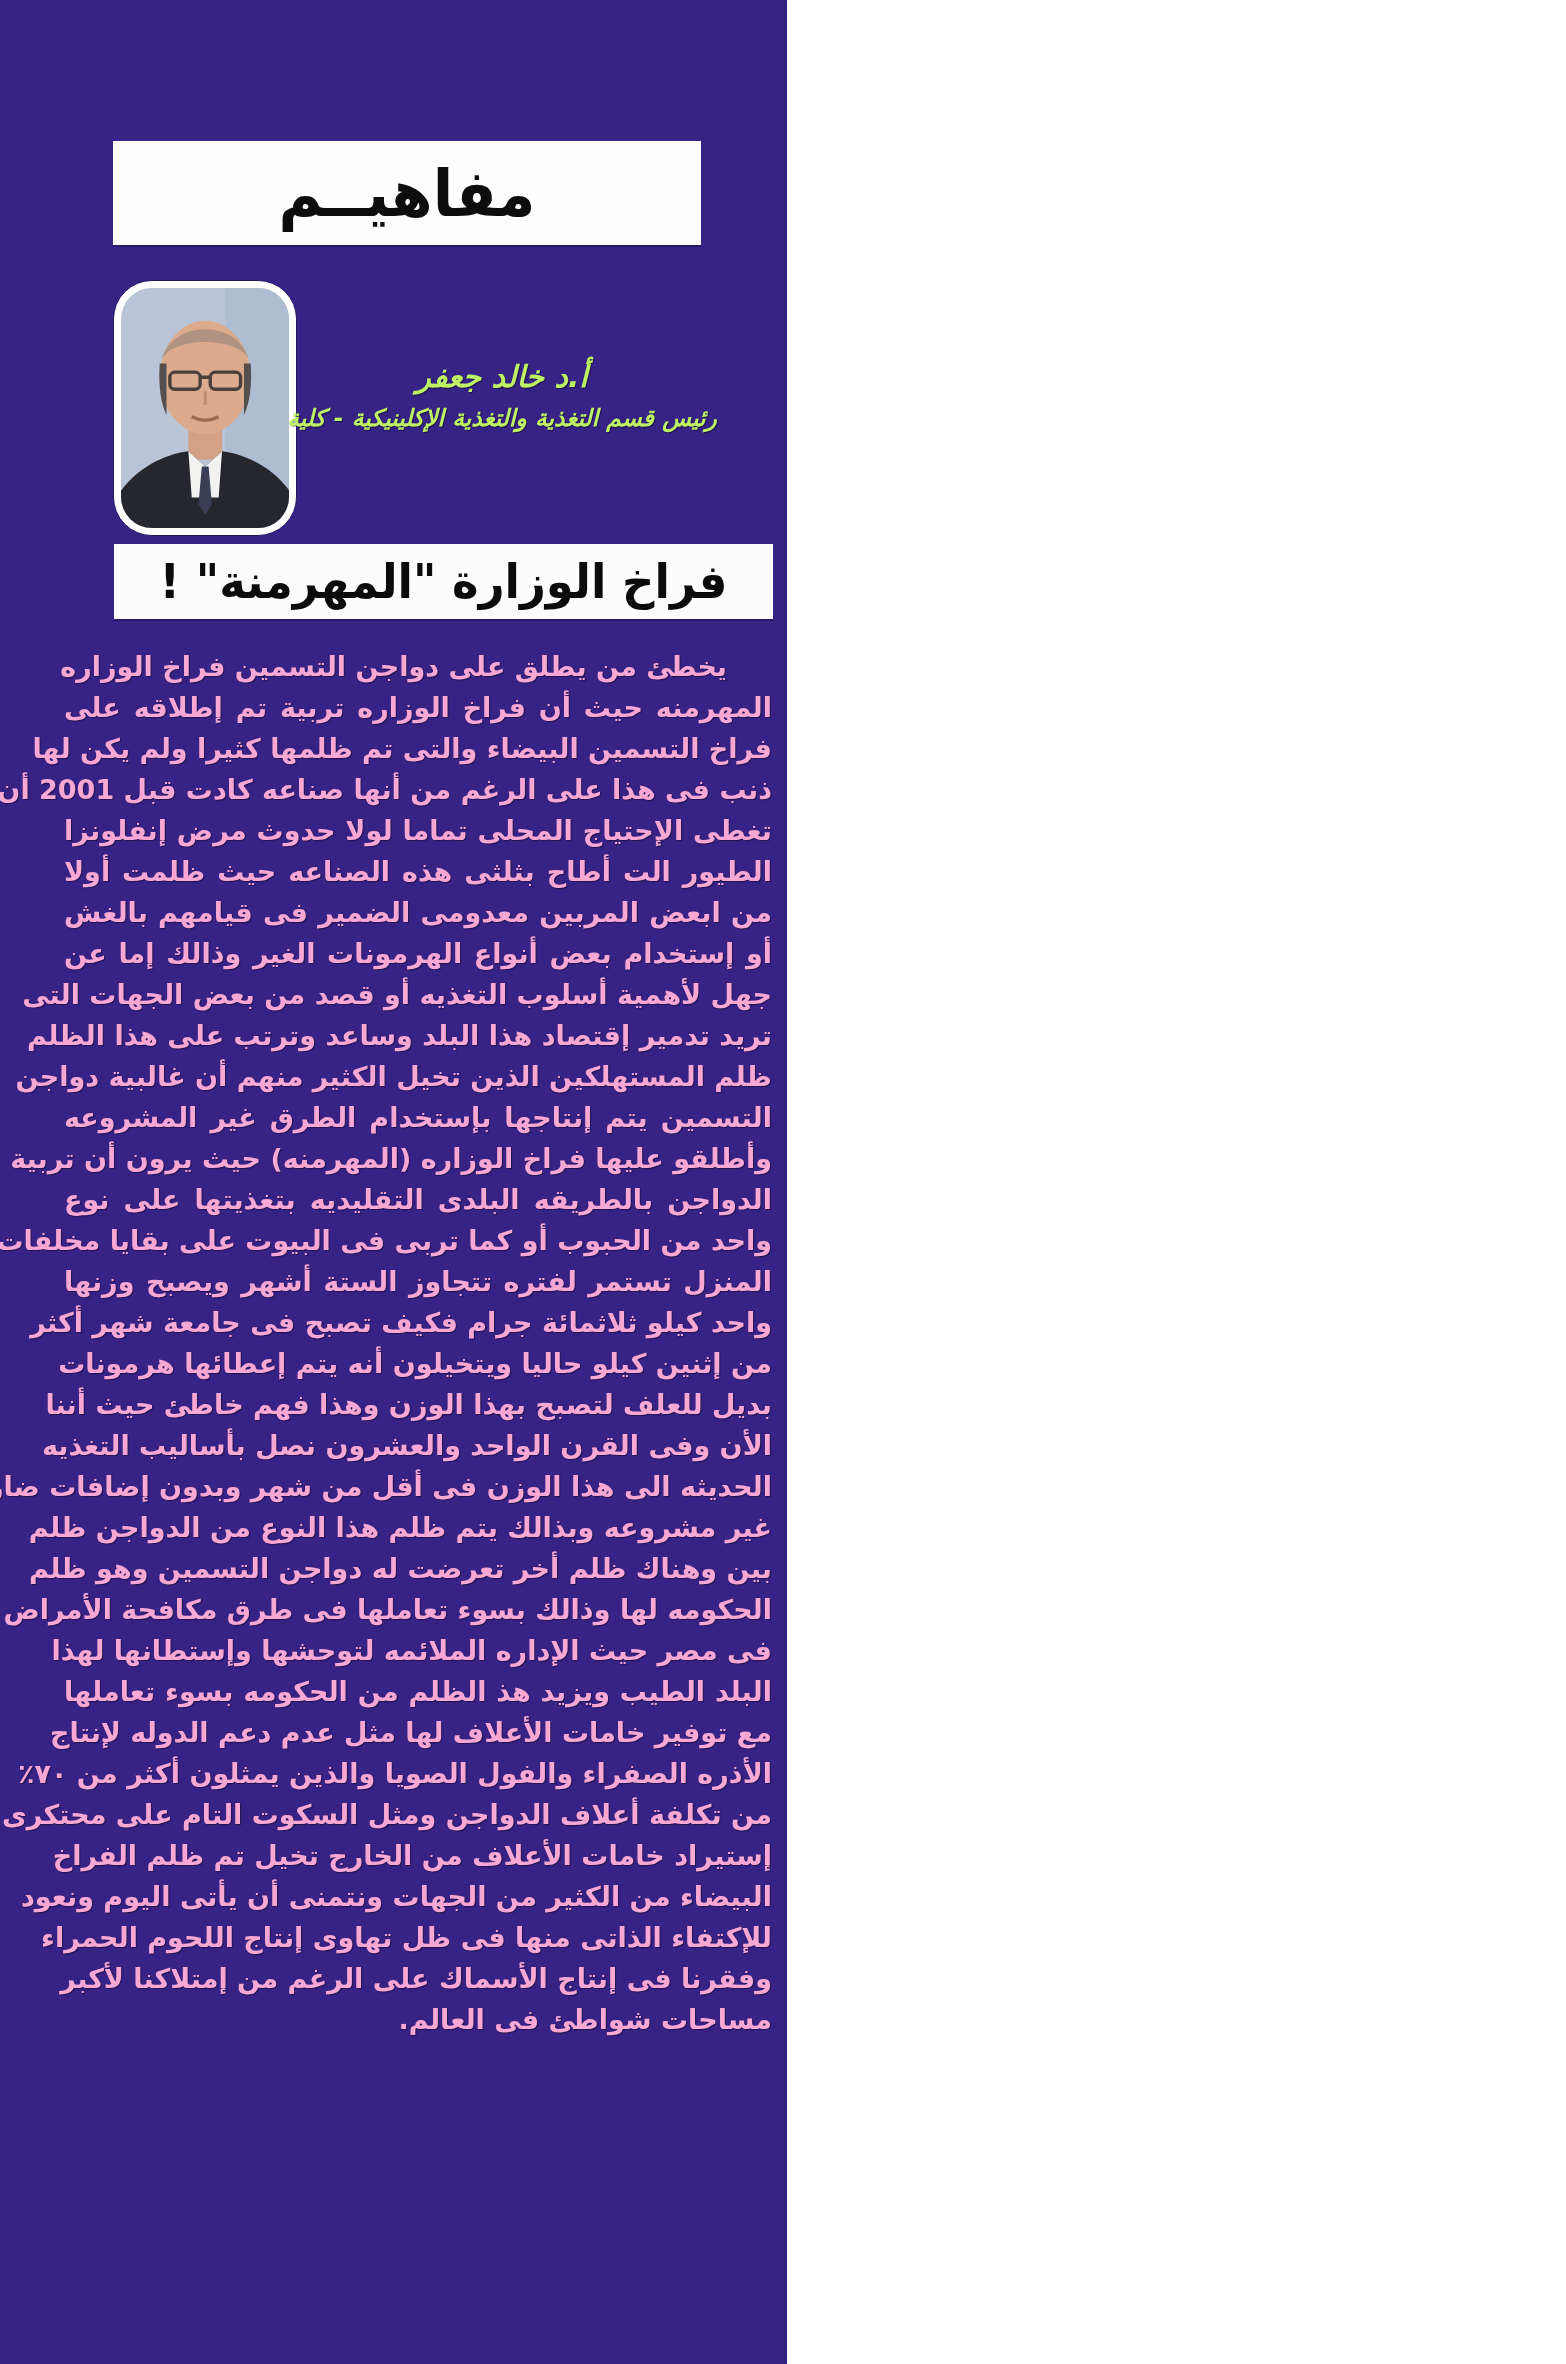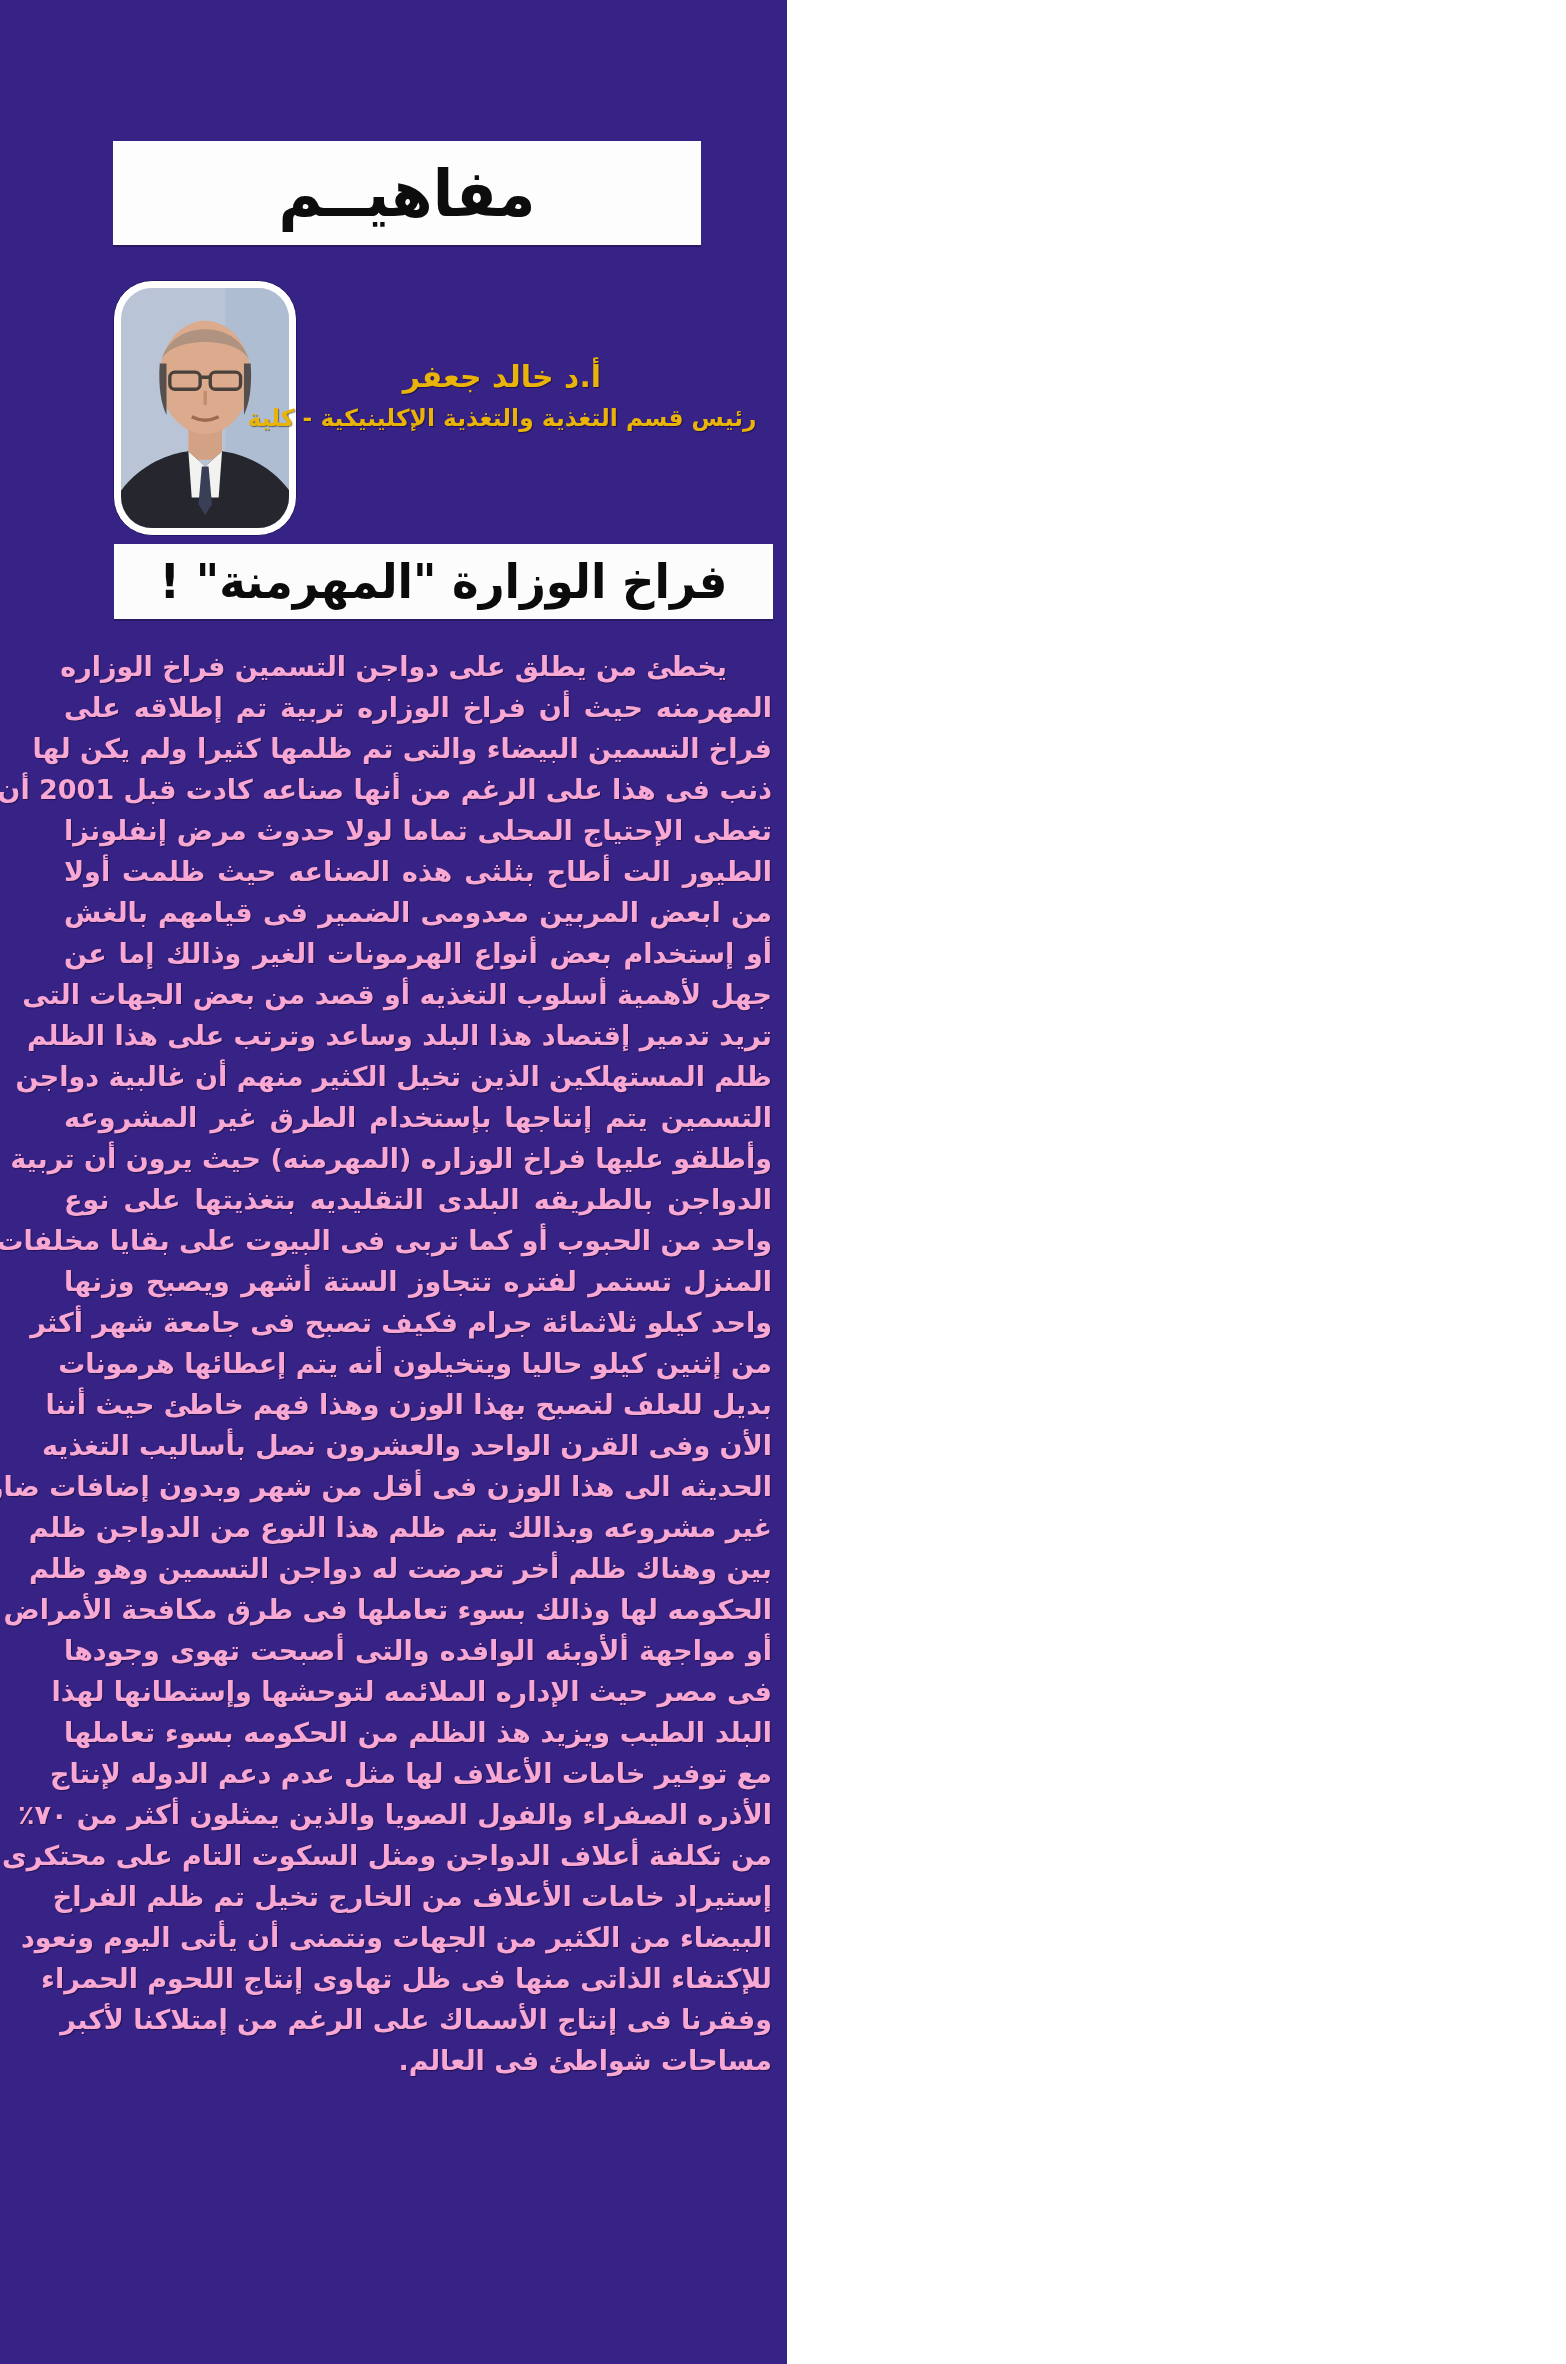--- a/index.html
+++ b/index.html
@@ -42,21 +42,22 @@
   .photo-frame svg {
     width: 100%; height: 100%;
     border-radius: 31px;
     display: block;
   }
   
   .author-block {
     position: absolute; left: 224px; top: 359px;
     width: 556px;
     text-align: center;
-    color: #eab308;
+    color: #bef264;
+    font-style: italic;
   }
   .author-name {
     font-size: 30px; font-weight: bold;
     text-shadow: 1px 1px 1px rgba(0,0,0,0.45);
     margin-bottom: 8.8px;
   }
   .author-role {
     font-size: 23.4px; font-weight: bold; line-height: 31px;
     text-shadow: 1px 1px 1px rgba(0,0,0,0.45);
   }
@@ -156,21 +157,20 @@
       <div class="body-line">واحد من الحبوب أو كما تربى فى البيوت على بقايا مخلفات</div>
       <div class="body-line">المنزل تستمر لفتره تتجاوز الستة أشهر ويصبح وزنها</div>
       <div class="body-line">واحد كيلو ثلاثمائة جرام فكيف تصبح فى جامعة شهر أكثر</div>
       <div class="body-line">من إثنين كيلو حاليا ويتخيلون أنه يتم إعطائها هرمونات</div>
       <div class="body-line">بديل للعلف لتصبح بهذا الوزن وهذا فهم خاطئ حيث أننا</div>
       <div class="body-line">الأن وفى القرن الواحد والعشرون نصل بأساليب التغذيه</div>
       <div class="body-line">الحديثه الى هذا الوزن فى أقل من شهر وبدون إضافات ضاره</div>
       <div class="body-line">غير مشروعه وبذالك يتم ظلم هذا النوع من الدواجن ظلم</div>
       <div class="body-line">بين وهناك ظلم أخر تعرضت له دواجن التسمين وهو ظلم</div>
       <div class="body-line">الحكومه لها وذالك بسوء تعاملها فى طرق مكافحة الأمراض</div>
-      <div class="body-line">أو مواجهة ألأوبئه الوافده والتى أصبحت تهوى وجودها</div>
       <div class="body-line">فى مصر حيث الإداره الملائمه لتوحشها وإستطانها لهذا</div>
       <div class="body-line">البلد الطيب ويزيد هذ الظلم من الحكومه بسوء تعاملها</div>
       <div class="body-line">مع توفير خامات الأعلاف لها مثل عدم دعم الدوله لإنتاج</div>
       <div class="body-line">الأذره الصفراء والفول الصويا والذين يمثلون أكثر من ٧٠٪</div>
       <div class="body-line">من تكلفة أعلاف الدواجن ومثل السكوت التام على محتكرى</div>
       <div class="body-line">إستيراد خامات الأعلاف من الخارج تخيل تم ظلم الفراخ</div>
       <div class="body-line">البيضاء من الكثير من الجهات ونتمنى أن يأتى اليوم ونعود</div>
       <div class="body-line">للإكتفاء الذاتى منها فى ظل تهاوى إنتاج اللحوم الحمراء</div>
       <div class="body-line">وفقرنا فى إنتاج الأسماك على الرغم من إمتلاكنا لأكبر</div>
       <div class="body-line last">مساحات شواطئ فى العالم.</div>

